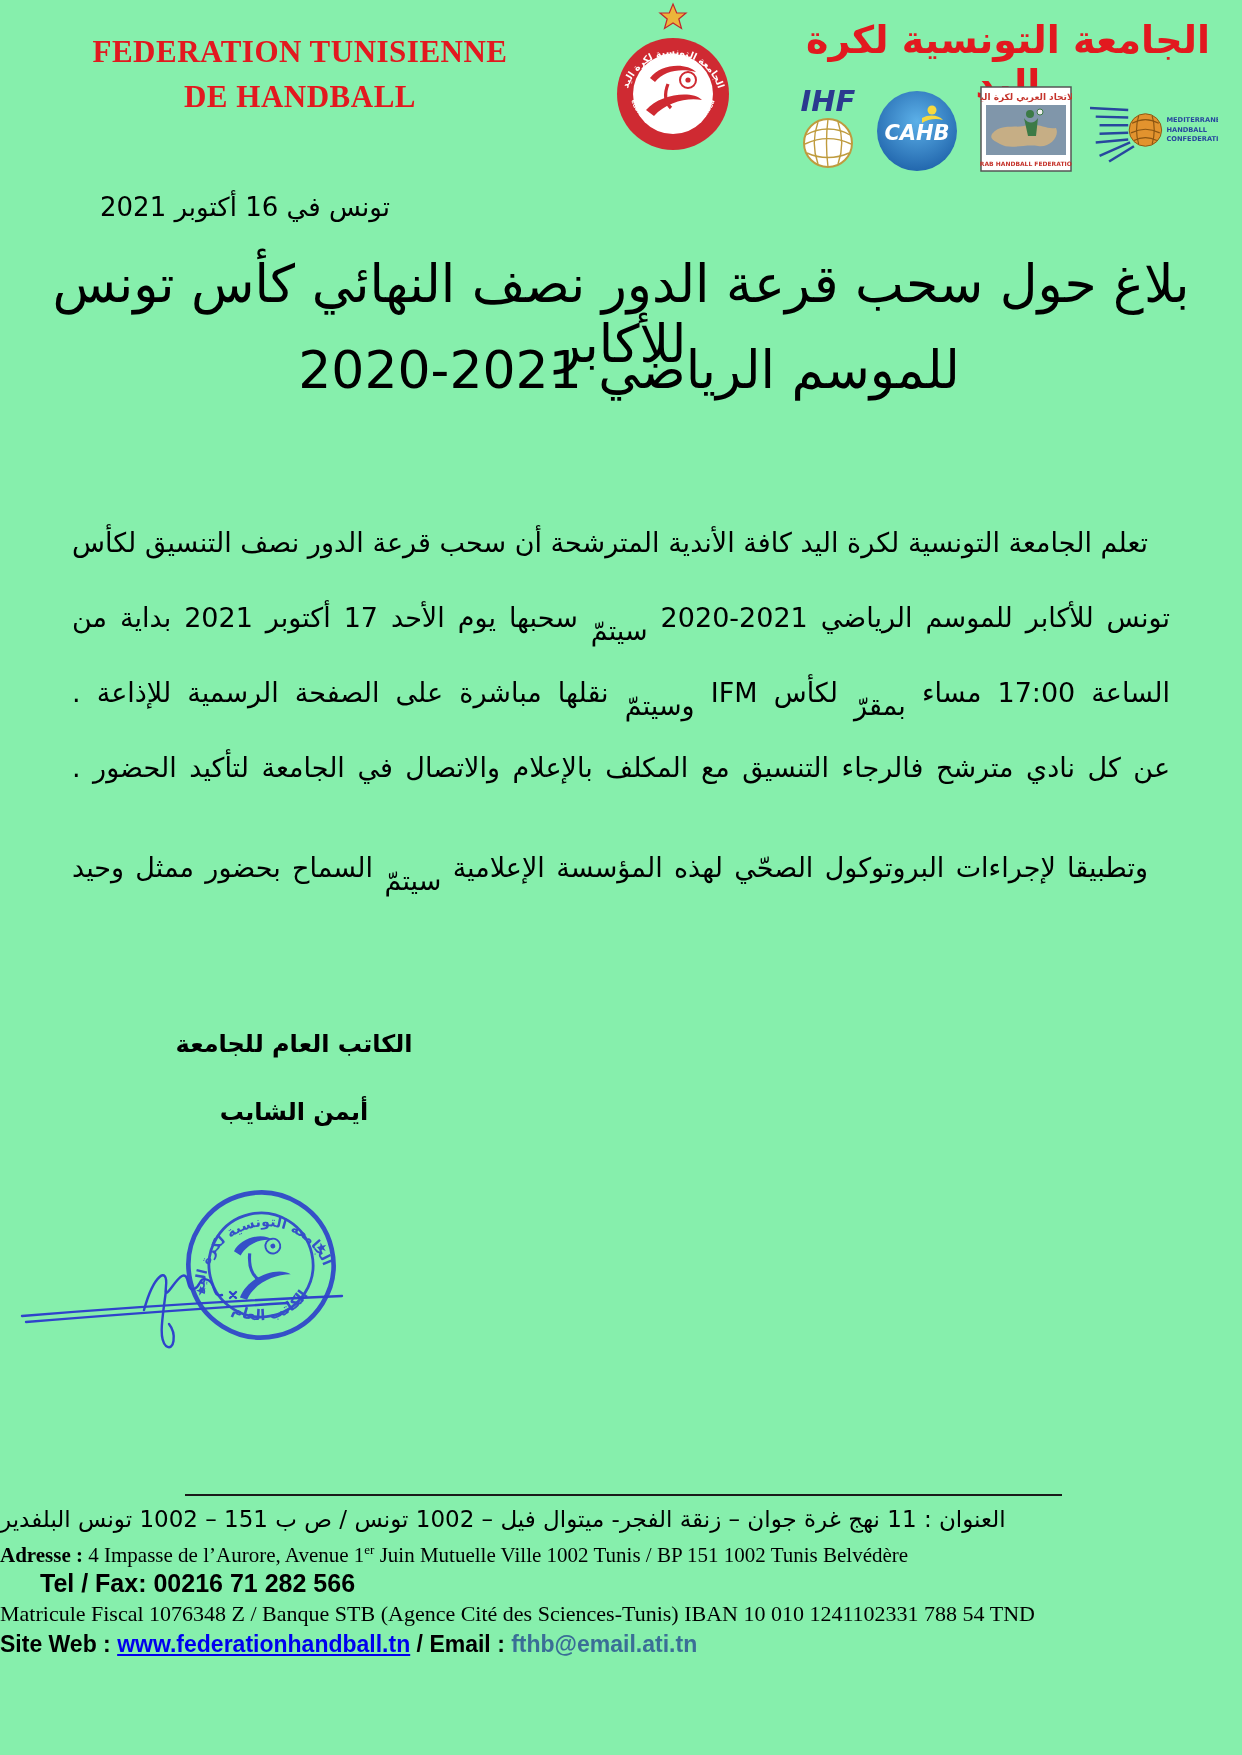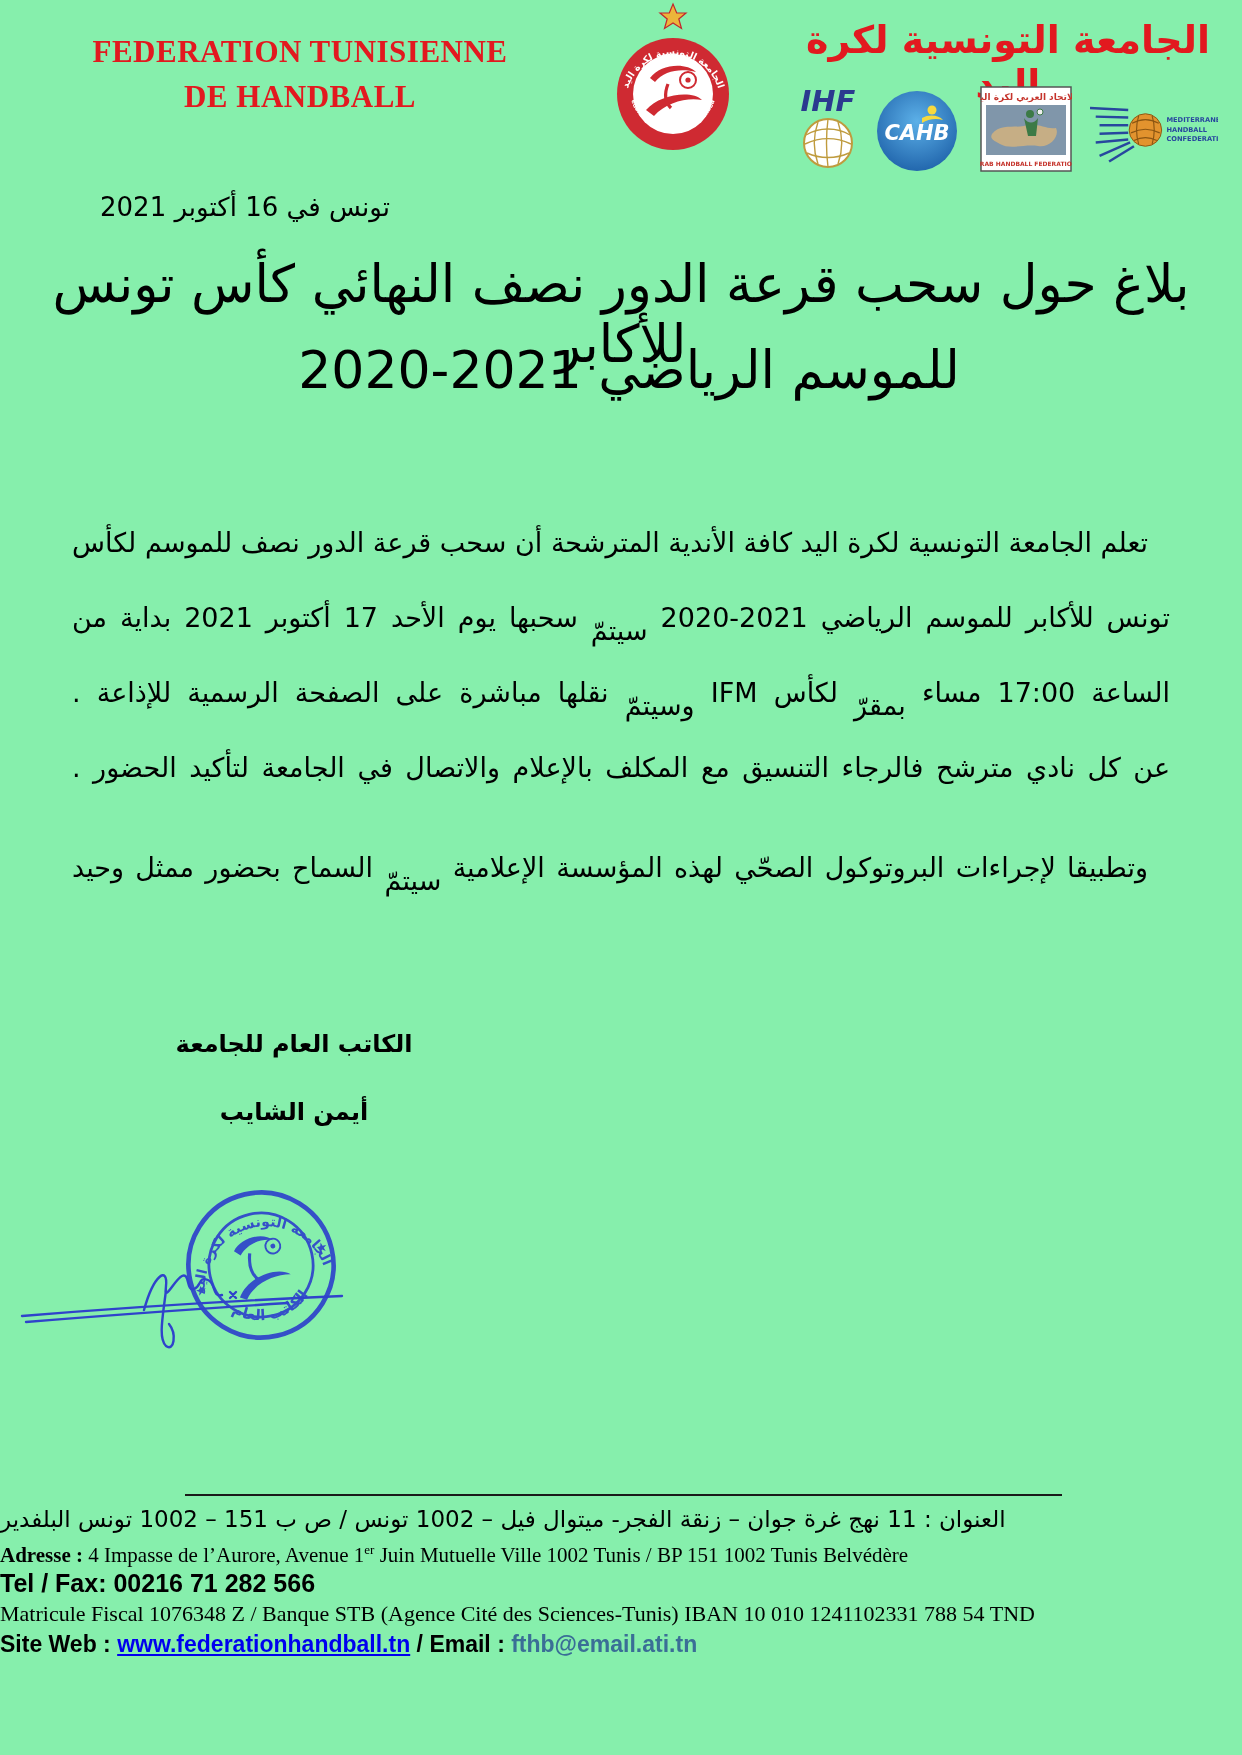--- a/index.html
+++ b/index.html
@@ -49,21 +49,21 @@
   .sig-block { position:absolute; left:158px; top:1030px; width:272px; direction:rtl; text-align:center; font-weight:bold; font-size:24px; }
   .sig-name  { margin-top:40px; }
   .stamp { position:absolute; left:182px; top:1186px; width:158px; height:158px; transform:rotate(-13deg); opacity:.92; }
   .handsign { position:absolute; left:16px; top:1246px; width:336px; height:108px; }
   
   .footer-rule { position:absolute; left:185px; top:1494px; width:877px; border-top:2px solid #1a1a1a; }
   .f-center { position:absolute; left:0; width:100%; text-align:left; }
   .f-ar   { top:1506px; direction:rtl; font-size:23px; }
   .f-fr   { top:1542px; font-family:"Liberation Serif", serif; font-size:21px; }
   .f-fr b { font-weight:bold; }
-  .f-tel  { top:1569px; font-family:"Liberation Sans", sans-serif; font-weight:bold; font-size:25px; }
+  .f-tel  { top:1569px; font-family:"Liberation Sans", sans-serif; font-weight:bold; font-size:25px;padding-left:40px; }
   .f-fisc { top:1601px; font-family:"Liberation Serif", serif; font-size:22px; }
   .f-site { top:1631px; font-family:"Liberation Sans", sans-serif; font-weight:bold; font-size:23px; }
   .f-site .url   { color:#0000ee; text-decoration:underline; }
   .f-site .email { color:#3a6e96; }
   sup { font-size:.62em; }
 </style>
 </head>
 <body>
 
 <div class="page">
@@ -146,21 +146,21 @@
       <text x="80" y="47">CONFEDERATION</text>
     </g>
   </svg>
 
   <div class="date-line">تونس في 16 أكتوبر 2021</div>
 
   <div class="doc-title t1">بلاغ حول سحب قرعة الدور نصف النهائي كأس تونس للأكابر</div>
   <div class="doc-title t2">للموسم الرياضي 2021-2020</div>
 
   <div class="body-text">
-    <div class="bline indent"><span>تعلم الجامعة التونسية لكرة اليد كافة الأندية المترشحة أن سحب قرعة الدور نصف للموسم لكأس</span></div>
+    <div class="bline indent"><span>تعلم الجامعة التونسية لكرة اليد كافة الأندية المترشحة أن سحب قرعة الدور نصف التنسيق لكأس</span></div>
     <div class="bline"><span>تونس للأكابر للموسم الرياضي 2021-2020 </span><span class="drop-word">سيتمّ</span><span> سحبها يوم الأحد 17 أكتوبر 2021 بداية من</span></div>
     <div class="bline"><span>الساعة 17:00 مساء </span><span class="drop-word">بمقرّ</span><span> لكأس IFM </span><span class="drop-word">وسيتمّ</span><span> نقلها مباشرة على الصفحة الرسمية للإذاعة .</span></div>
     <div class="bline"><span>عن كل نادي مترشح فالرجاء التنسيق مع المكلف بالإعلام والاتصال في الجامعة لتأكيد الحضور .</span></div>
     <div class="bline indent para-gap"><span>وتطبيقا لإجراءات البروتوكول الصحّي لهذه المؤسسة الإعلامية </span><span class="drop-word">سيتمّ</span><span> السماح بحضور ممثل وحيد</span></div>
   </div>
 
   <div class="sig-block">
     <div>الكاتب العام للجامعة</div>
     <div class="sig-name">أيمن الشايب</div>
   </div>

